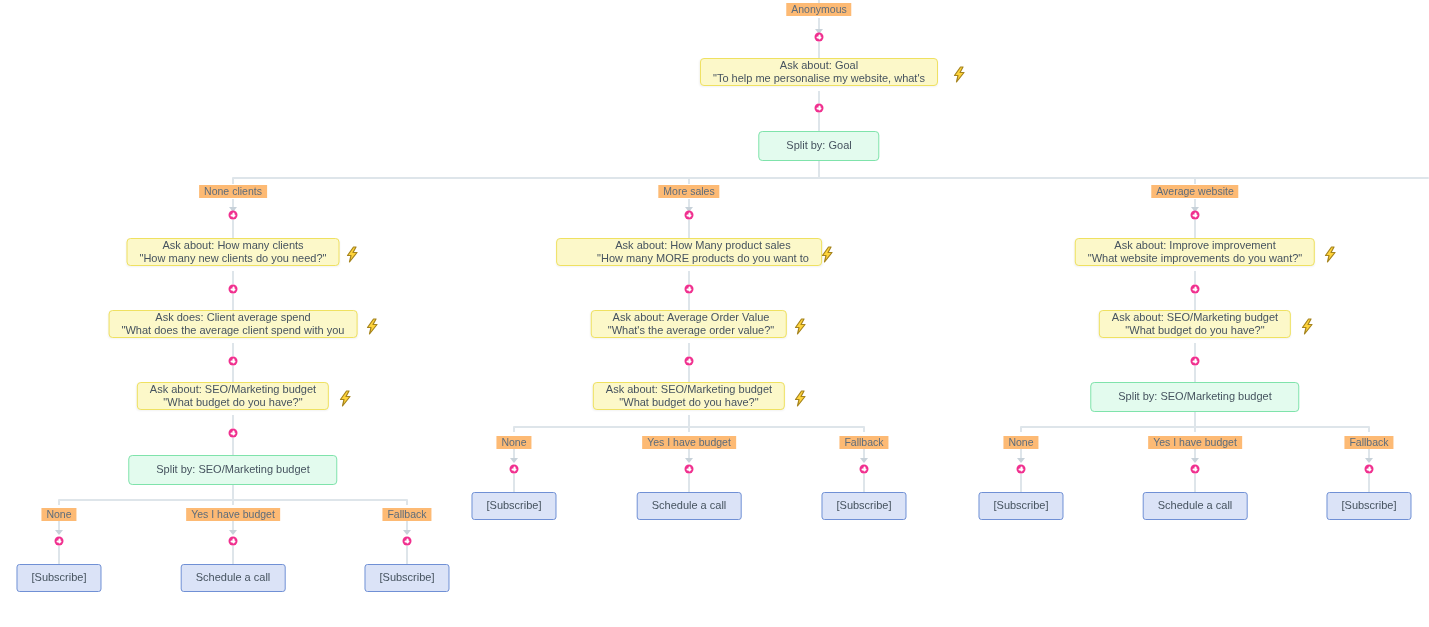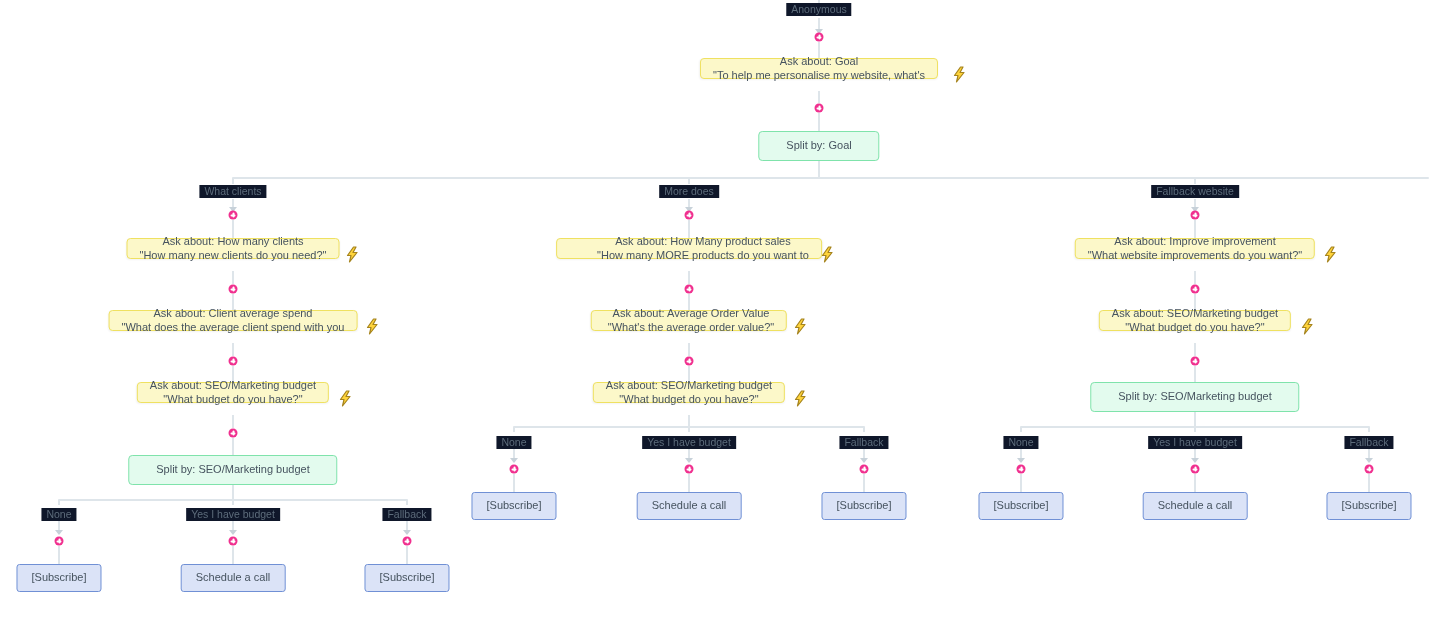--- a/index.html
+++ b/index.html
@@ -4,32 +4,32 @@
 <style>
   html,body{margin:0;padding:0;background:#ffffff;}
   #canvas{position:relative;width:1429px;height:627px;background:#ffffff;overflow:hidden;
           font-family:"Liberation Sans","DejaVu Sans",sans-serif;}
   .vline{position:absolute;width:2px;background:#dee5ea;transform:translateX(-50%);}
   .hline{position:absolute;height:2px;background:#dee5ea;border-radius:2px;}
   .ahead{position:absolute;transform:translateX(-50%);width:0;height:0;
          border-left:4px solid transparent;border-right:4px solid transparent;
          border-top:5px solid #c7d1d9;}
   .blabel{position:absolute;transform:translateX(-50%);font-size:10.5px;color:#5d6c7b;
-          background:#0f172a;padding:0 5px;white-space:nowrap;line-height:13px;}
+          background:#fdba74;padding:0 5px;white-space:nowrap;line-height:13px;}
   .port{position:absolute;width:9px;height:9px;transform:translate(-50%,-50%);
         background:#f0308f;border-radius:50%;cursor:pointer;}
   .port::before{content:"";position:absolute;left:2px;right:2px;top:3.5px;bottom:3.5px;
         background:#fff;border-radius:1px;}
   .port::after{content:"";position:absolute;top:2px;bottom:2px;left:3.5px;right:3.5px;
         background:#fff;border-radius:1px;}
   .node{position:absolute;transform:translateX(-50%);box-sizing:border-box;border-radius:4px;
         display:flex;flex-direction:column;align-items:center;justify-content:center;
         text-align:center;font-size:11px;color:#46535f;line-height:13.5px;white-space:nowrap;
         cursor:pointer;}
-  .ask{height:21px;background:#fcf8c9;border:1px solid #efe161;padding:0 12px;
+  .ask{height:28px;background:#fcf8c9;border:1px solid #efe161;padding:0 12px;
        box-shadow:0 1px 2px rgba(0,0,0,.05);text-align:center;}
   .split{height:30px;background:#e3fbee;border:1px solid #7fe3ab;padding:0 27px;}
   .action{height:28px;background:#dbe3f7;border:1px solid #7090d5;padding:0 14px;border-radius:3px;}
   svg.bolt{position:absolute;width:14px;height:17px;cursor:pointer;}
 </style>
 </head>
 <body>
 
 <div id="canvas">
 
@@ -51,53 +51,53 @@
   <div class="vline" style="left:819px;top:91px;height:12px;"></div>
   <div class="port" style="left:819px;top:108px;"></div>
   <div class="vline" style="left:819px;top:113px;height:18px;"></div>
 
   <div class="node split" style="left:819px;top:131px;">Split by: Goal</div>
   <div class="vline" style="left:819px;top:161px;height:17px;"></div>
 
   <div class="hline" style="left:232px;top:177px;width:1197px;"></div>
 
   <div class="vline" style="left:233px;top:178px;height:6px;"></div>
-  <div class="blabel" style="left:233px;top:185px;">What clients</div>
+  <div class="blabel" style="left:233px;top:185px;">None clients</div>
   <div class="vline" style="left:233px;top:199px;height:8px;"></div>
   <div class="ahead" style="left:233px;top:207px;"></div>
   <div class="port" style="left:233px;top:215px;"></div>
   <div class="vline" style="left:233px;top:220px;height:18px;"></div>
 
   <div class="vline" style="left:689px;top:178px;height:6px;"></div>
-  <div class="blabel" style="left:689px;top:185px;">More does</div>
+  <div class="blabel" style="left:689px;top:185px;">More sales</div>
   <div class="vline" style="left:689px;top:199px;height:8px;"></div>
   <div class="ahead" style="left:689px;top:207px;"></div>
   <div class="port" style="left:689px;top:215px;"></div>
   <div class="vline" style="left:689px;top:220px;height:18px;"></div>
 
   <div class="vline" style="left:1195px;top:178px;height:6px;"></div>
-  <div class="blabel" style="left:1195px;top:185px;">Fallback website</div>
+  <div class="blabel" style="left:1195px;top:185px;">Average website</div>
   <div class="vline" style="left:1195px;top:199px;height:8px;"></div>
   <div class="ahead" style="left:1195px;top:207px;"></div>
   <div class="port" style="left:1195px;top:215px;"></div>
   <div class="vline" style="left:1195px;top:220px;height:18px;"></div>
 
   <div class="node ask" style="left:233px;top:238px;">
     <div>Ask about: How many clients</div>
     <div>"How many new clients do you need?"</div>
   </div>
   <svg class="bolt" style="left:345px;top:246px;" viewBox="0 0 14 17">
     <path d="M8.5 1 L2.5 9.5 L6 9.5 L4.5 16 L12 6.5 L8 6.5 L11 1 Z" fill="#ffd43b" stroke="#a5831d" stroke-width="1.2" stroke-linejoin="round"></path>
   </svg>
   <div class="vline" style="left:233px;top:271px;height:13px;"></div>
   <div class="port" style="left:233px;top:289px;"></div>
   <div class="vline" style="left:233px;top:294px;height:16px;"></div>
 
   <div class="node ask" style="left:233px;top:310px;">
-    <div>Ask about: Client average spend</div>
+    <div>Ask does: Client average spend</div>
     <div>"What does the average client spend with you</div>
   </div>
   <svg class="bolt" style="left:365px;top:318px;" viewBox="0 0 14 17">
     <path d="M8.5 1 L2.5 9.5 L6 9.5 L4.5 16 L12 6.5 L8 6.5 L11 1 Z" fill="#ffd43b" stroke="#a5831d" stroke-width="1.2" stroke-linejoin="round"></path>
   </svg>
   <div class="vline" style="left:233px;top:343px;height:13px;"></div>
   <div class="port" style="left:233px;top:361px;"></div>
   <div class="vline" style="left:233px;top:366px;height:16px;"></div>
 
   <div class="node ask" style="left:233px;top:382px;">

